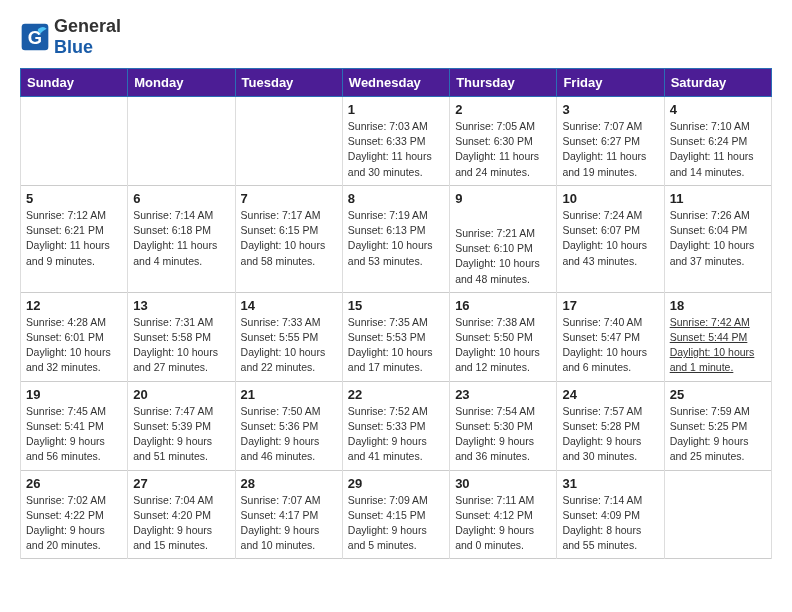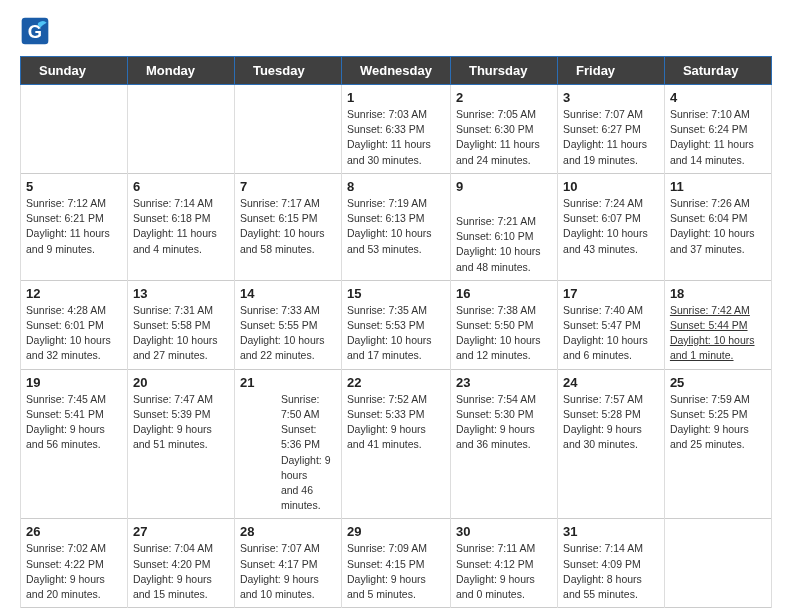--- a/index.html
+++ b/index.html
@@ -49,24 +49,24 @@
     .location-title {
       font-size: 16px;
       color: #333;
     }
     .calendar-table {
       width: 100%;
       border-collapse: collapse;
       font-size: 11px;
     }
     .calendar-table thead th {
-      background-color: #404040;
+      background-color: #4c1d95;
       color: #fff;
       text-align: left;
-      padding: 6px 18px;
+      padding: 6px 6px;
       font-size: 13px;
       font-weight: bold;
       border: 1px solid #2a6db5;
     }
     .calendar-table tbody tr {
       border-bottom: 1px solid #ccc;
     }
     .calendar-table tbody td {
       vertical-align: top;
       padding: 5px 5px 5px 5px;
@@ -104,20 +104,26 @@
 
 <div class="container">
   <div class="header-area">
     <div class="logo">
       <svg class="logo-icon" viewBox="0 0 36 36">
         <rect x="2" y="2" width="32" height="32" rx="4" fill="#1a5ca8"></rect>
         <text x="18" y="26" text-anchor="middle" font-size="22" font-weight="bold" fill="white">G</text>
 
         <path d="M22 8 Q28 4 32 8 Q28 10 24 14 Q20 10 22 8Z" fill="#4fc3f7"></path>
       </svg>
+      <div>
+        <div>
+          <span class="logo-text-general">General</span><br>
+          <span class="logo-text-blue">Blue</span>
+        </div>
+      </div>
     </div>
     <div class="title-area">
     </div>
   </div>
 
   <table class="calendar-table">
     <thead>
       <tr>
       <th>Sunday</th>
           <th>Monday</th>
@@ -274,21 +280,21 @@
           </td>
           <td>
             <div class="day-number">20</div>
             <div class="day-info" style="white-space: pre-line;">Sunrise: 7:47 AM
 Sunset: 5:39 PM
 Daylight: 9 hours
 and 51 minutes.</div>
           </td>
           <td>
             <div class="day-number">21</div>
-            <div class="day-info" style="white-space: pre-line; margin-left: 41px;">Sunrise: 7:50 AM
+            <div class="day-info" style="white-space: pre-line;">Sunrise: 7:50 AM
 Sunset: 5:36 PM
 Daylight: 9 hours
 and 46 minutes.</div>
           </td>
           <td>
             <div class="day-number">22</div>
             <div class="day-info" style="white-space: pre-line;">Sunrise: 7:52 AM
 Sunset: 5:33 PM
 Daylight: 9 hours
 and 41 minutes.</div>

